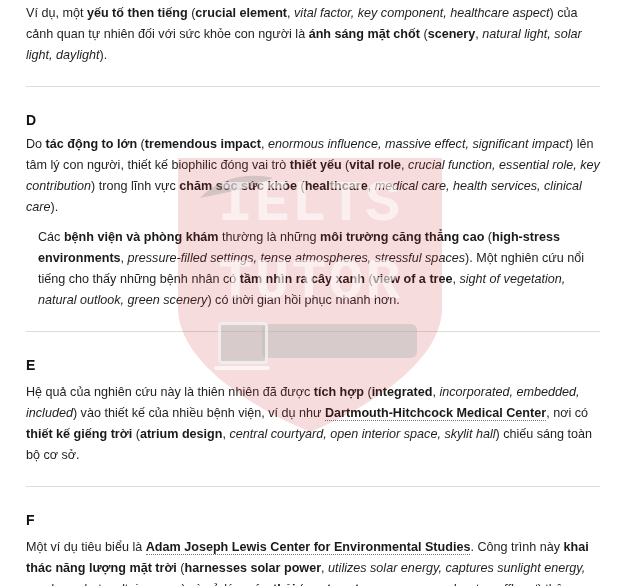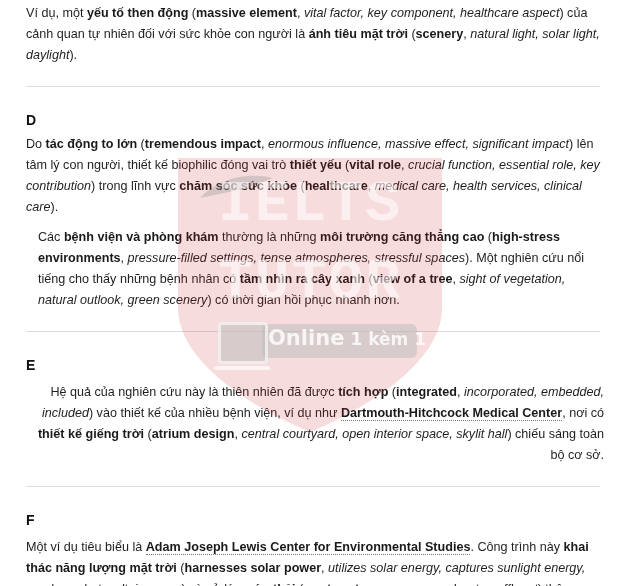--- a/index.html
+++ b/index.html
@@ -26,37 +26,37 @@
     .wm-pill { position: absolute; left: 44px; top: 2px; width: 155px; height: 34px; background: rgba(190,190,190,0.55); border-radius: 6px; }
     .wm-online-label { position: absolute; left: 50px; top: 4px; font-family: "DejaVu Sans", sans-serif; font-weight: 700; font-size: 21px; color: rgba(255,255,255,0.8); white-space: nowrap; }
     .wm-online-label small { font-size: 17px; margin-left: 6px; }
   </style>
 </head>
 <body>
 
 <div class="content">
 
   <p style="margin-top:3px;">
-    <span>Ví dụ, một </span><b>yếu tố then động</b><span> (</span><b>massive element</b><span>, </span><i>vital factor, key component, healthcare aspect</i><span>) của cảnh quan tự nhiên đối với sức khỏe con người là </span><b>ánh tiêu mặt trời</b><span> (</span><b>scenery</b><span>, </span><i>natural light, solar light, daylight</i><span>).</span>
+    <span>Ví dụ, một </span><b>yếu tố then tiếng</b><span> (</span><b>crucial element</b><span>, </span><i>vital factor, key component, healthcare aspect</i><span>) của cảnh quan tự nhiên đối với sức khỏe con người là </span><b>ánh sáng mặt chốt</b><span> (</span><b>scenery</b><span>, </span><i>natural light, solar light, daylight</i><span>).</span>
   </p>
 
   <hr style="margin-top:20px;">
 
   <h3 style="margin-top:23px;">D</h3>
   <p style="margin-top:4px;">
     <span>Do </span><b>tác động to lớn</b><span> (</span><b>tremendous impact</b><span>, </span><i>enormous influence, massive effect, significant impact</i><span>) lên tâm lý con người, thiết kế biophilic đóng vai trò </span><b>thiết yếu</b><span> (</span><b>vital role</b><span>, </span><i>crucial function, essential role, key contribution</i><span>) trong lĩnh vực </span><b>chăm sóc sức khỏe</b><span> (</span><b>healthcare</b><span>, </span><i>medical care, health services, clinical care</i><span>).</span>
   </p>
   <p style="margin-top:9px;margin-left:12px;">
     <span>Các </span><b>bệnh viện và phòng khám</b><span> thường là những </span><b>môi trường căng thẳng cao</b><span> (</span><b>high-stress environments</b><span>, </span><i>pressure-filled settings, tense atmospheres, stressful spaces</i><span>). Một nghiên cứu nổi tiếng cho thấy những bệnh nhân có </span><b>tầm nhìn ra cây xanh</b><span> (</span><b>view of a tree</b><span>, </span><i>sight of vegetation, natural outlook, green scenery</i><span>) có thời gian hồi phục nhanh hơn.</span>
   </p>
 
   <hr style="margin-top:20px;">
 
   <h3 style="margin-top:23px;">E</h3>
-  <p style="margin-top:7px;text-align:right;">
+  <p style="margin-top:7px;">
     <span>Hệ quả của nghiên cứu này là thiên nhiên đã được </span><b>tích hợp</b><span> (</span><b>integrated</b><span>, </span><i>incorporated, embedded, included</i><span>) vào thiết kế của nhiều bệnh viện, ví dụ như </span><b class="ul">Dartmouth-Hitchcock Medical Center</b><span>, nơi có </span><b>thiết kế giếng trời</b><span> (</span><b>atrium design</b><span>, </span><i>central courtyard, open interior space, skylit hall</i><span>) chiếu sáng toàn bộ cơ sở.</span>
   </p>
 
   <hr style="margin-top:20px;">
 
   <h3 style="margin-top:23px;">F</h3>
   <p style="margin-top:7px;">
     <span>Một ví dụ tiêu biểu là </span><b class="ul">Adam Joseph Lewis Center for Environmental Studies</b><span>. Công trình này </span><b>khai thác năng lượng mặt trời</b><span> (</span><b>harnesses solar power</b><span>, </span><i>utilizes solar energy, captures sunlight energy, employs photovoltaic power</i><span>) và xử lý </span><b>nước thải</b><span> (</span><b>wastewater</b><span>, </span><i>sewage, used water, effluent</i><span>) thông qua hệ thống </span>
   </p>
 </div>
@@ -65,15 +65,14 @@
   <svg class="wm-shield" viewBox="0 0 264 274" width="264" height="274">
     <path d="M0 0 H264 V150 C264 200 200 245 132 274 C64 245 0 200 0 150 Z" fill="rgba(200,40,40,0.16)"></path>
     <path d="M22 40 C40 20 70 14 95 20 L70 30 Z" fill="rgba(150,150,150,0.35)"></path>
   </svg>
   <div class="wm-text wm-ielts">IELTS</div>
   <div class="wm-text wm-tutor">TUTOR</div>
   <div class="wm-online">
     <div class="wm-pill"></div>
     <div class="wm-screen"></div>
     <div class="wm-base"></div>
-    <div class="wm-online-label"><span>Online</span><small>1 kèm 1</small></div>
   </div>
 </div>
 
 </body></html>

